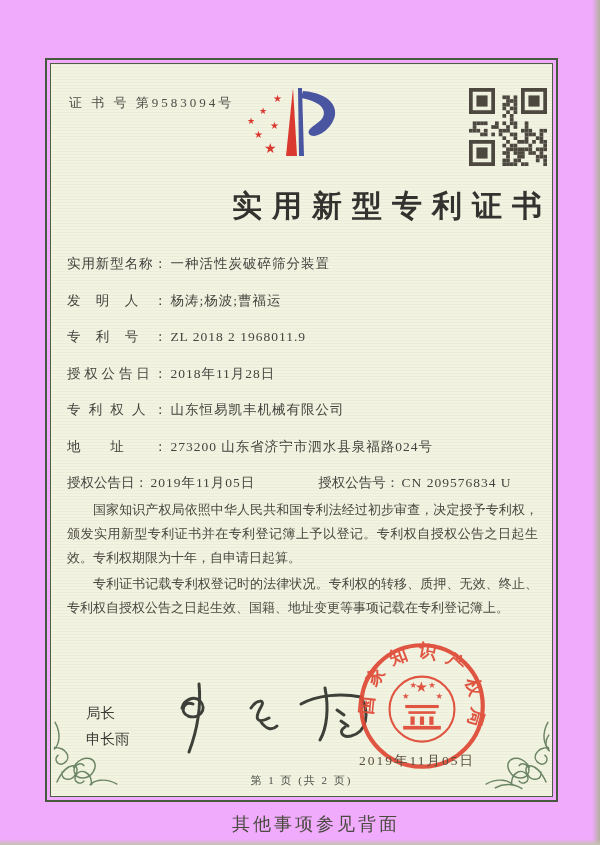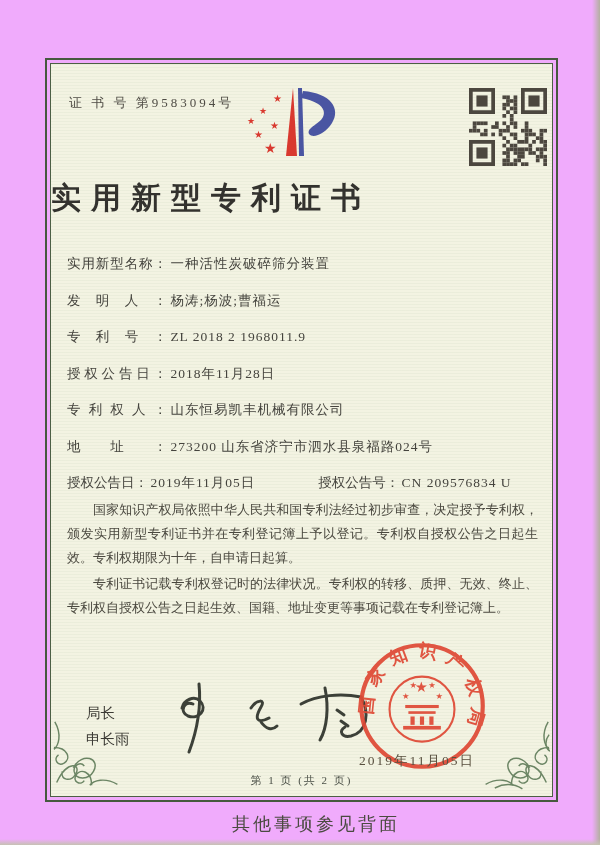--- a/index.html
+++ b/index.html
@@ -12,21 +12,21 @@
   .frame{position:absolute;left:45px;top:58px;width:509px;height:740px;
     border:2px solid #46593f;}
   .frame-inner{position:absolute;left:3px;top:3px;right:3px;bottom:3px;
     border:1px solid #4c5f45;
     background:
       repeating-linear-gradient(180deg,rgba(130,160,125,0.07) 0 1px,rgba(0,0,0,0) 1px 3px),
       #f3f3e2;}
   .cert-no{position:absolute;left:18px;top:30px;font-size:13px;color:#4f4c45;letter-spacing:3px;}
   .logo{position:absolute;left:50%;top:18px;transform:translateX(-50%);width:130px;height:92px;}
   .qr{position:absolute;right:5px;top:24px;width:78px;height:78px;}
-  .title{position:absolute;left:0;top:114px;width:100%;text-align:left;
+  .title{position:absolute;left:0;top:122px;width:100%;text-align:right;
     font-size:30px;font-weight:bold;color:#33322e;letter-spacing:10px;white-space:nowrap;}
   .fields{position:absolute;left:16px;right:14px;top:190px;font-size:13.5px;color:#45443e;}
   .frow{margin-bottom:16.5px;line-height:20px;white-space:nowrap;}
   .flabel{display:inline-block;width:100px;text-align:justify;text-align-last:justify;vertical-align:top;}
   .flabel::after{content:"：";}
   .fvalue{letter-spacing:1px;}
   .grant .flabel2{display:inline-block;width:80px;text-align:justify;text-align-last:justify;}
   .grant .flabel2::after{content:"：";}
   .grant .gap{display:inline-block;width:56px;}
   .body-paras{position:absolute;left:16px;right:14px;top:434px;

